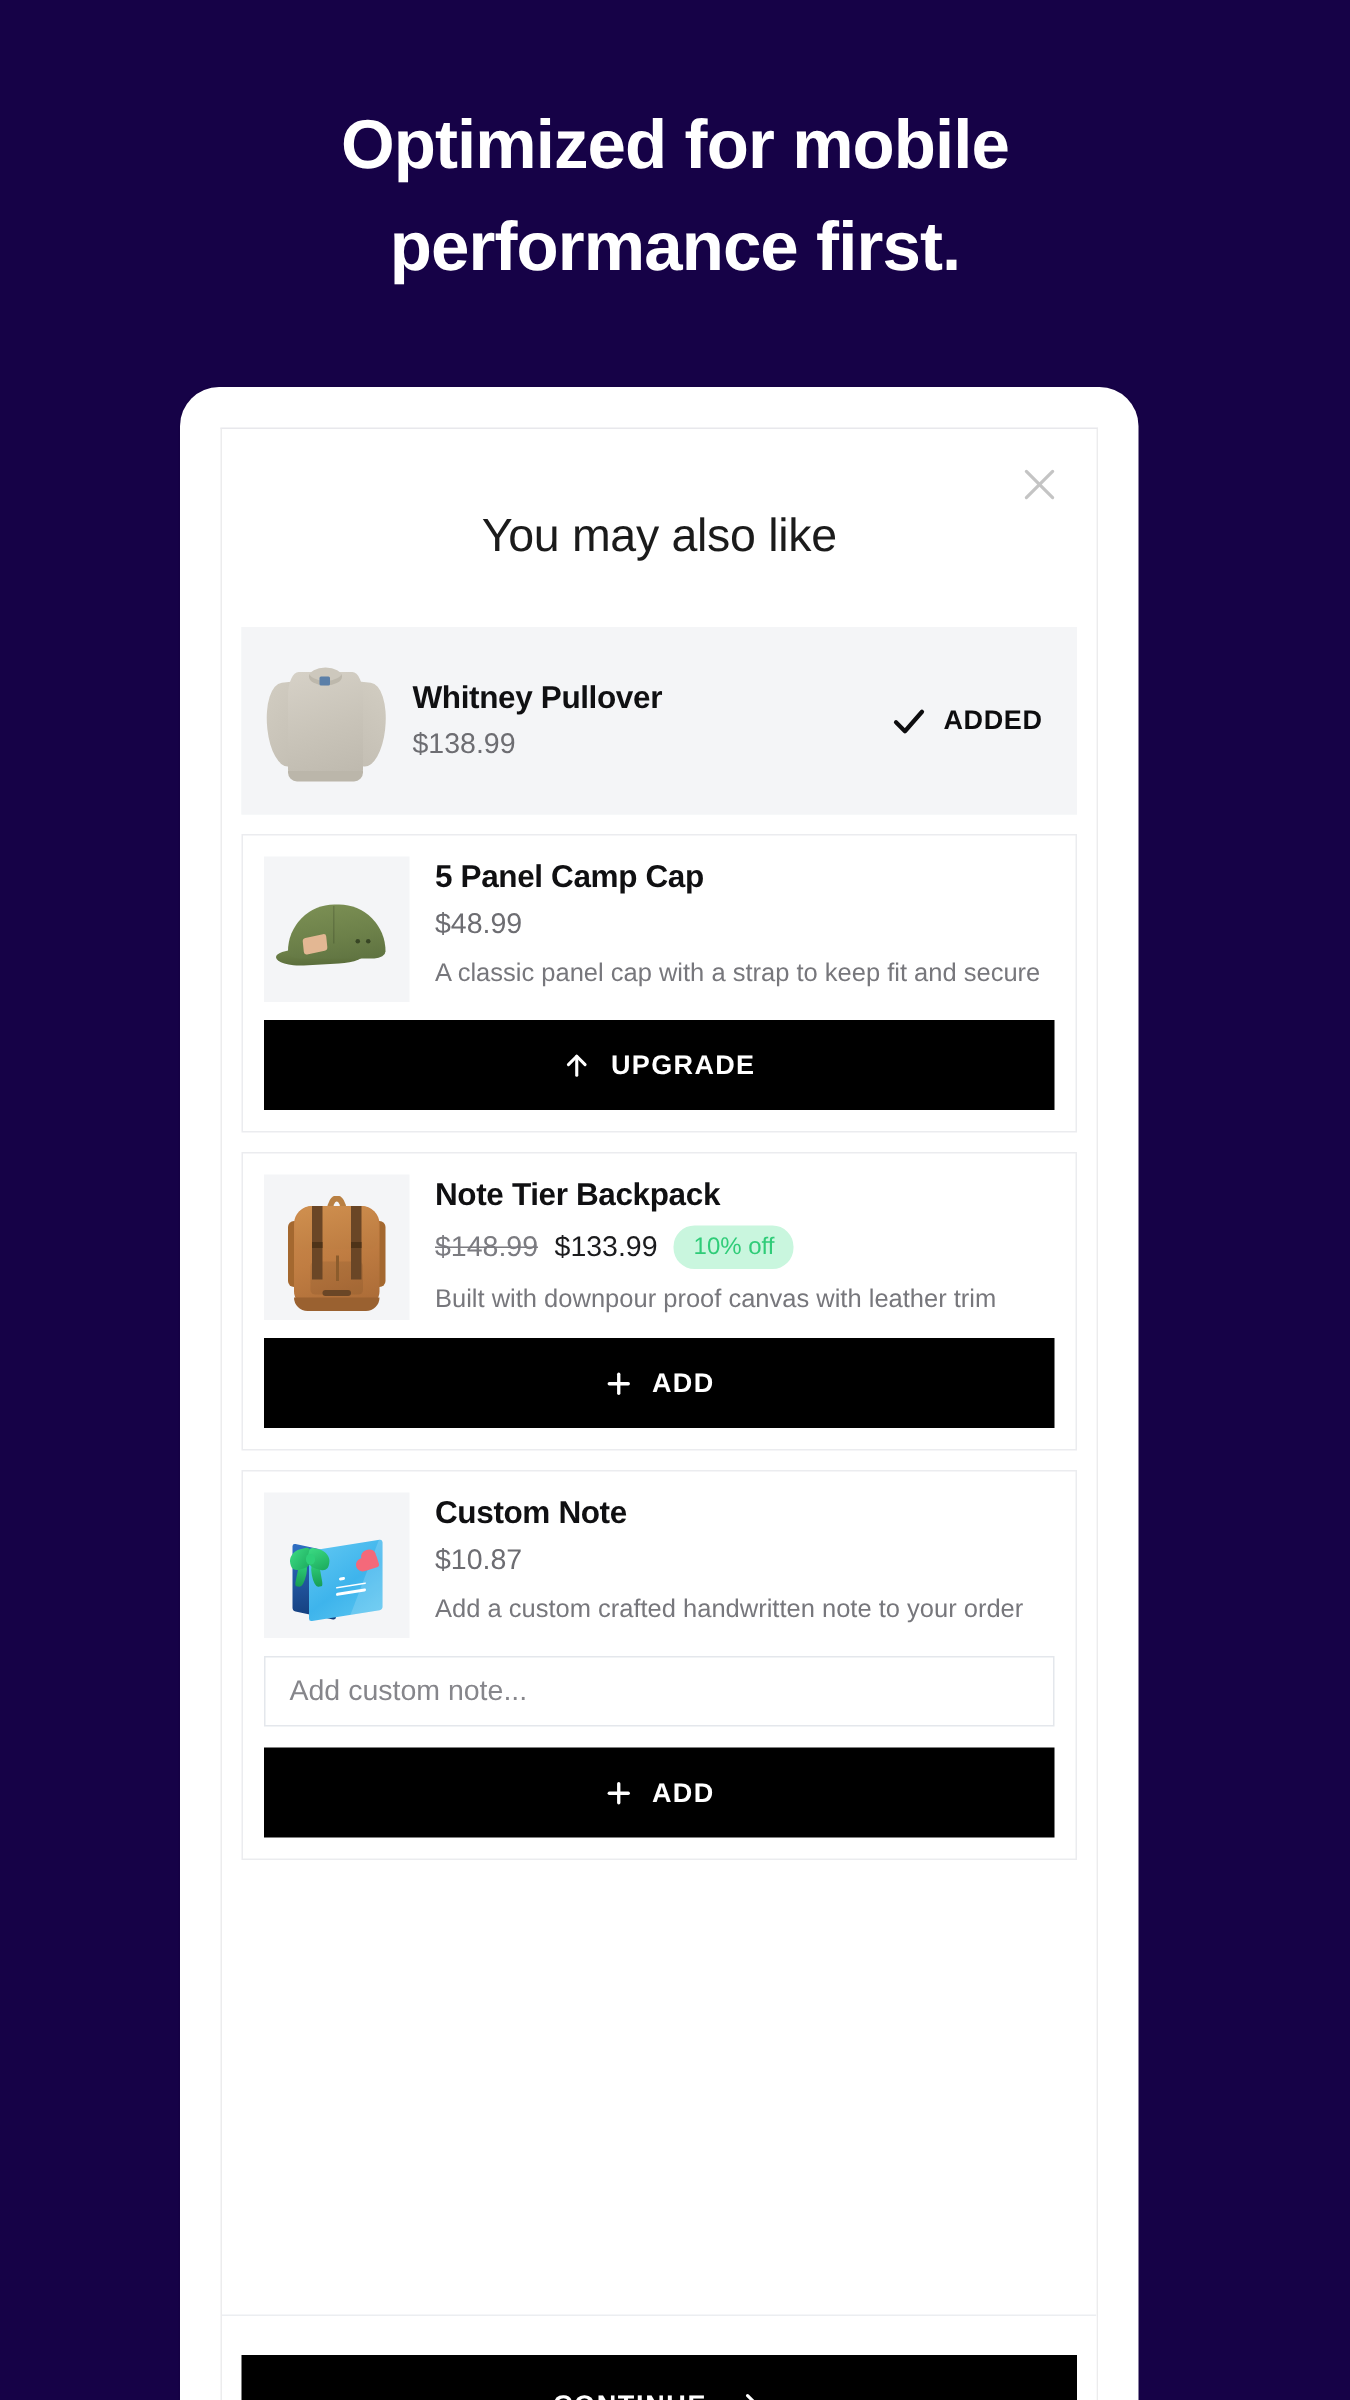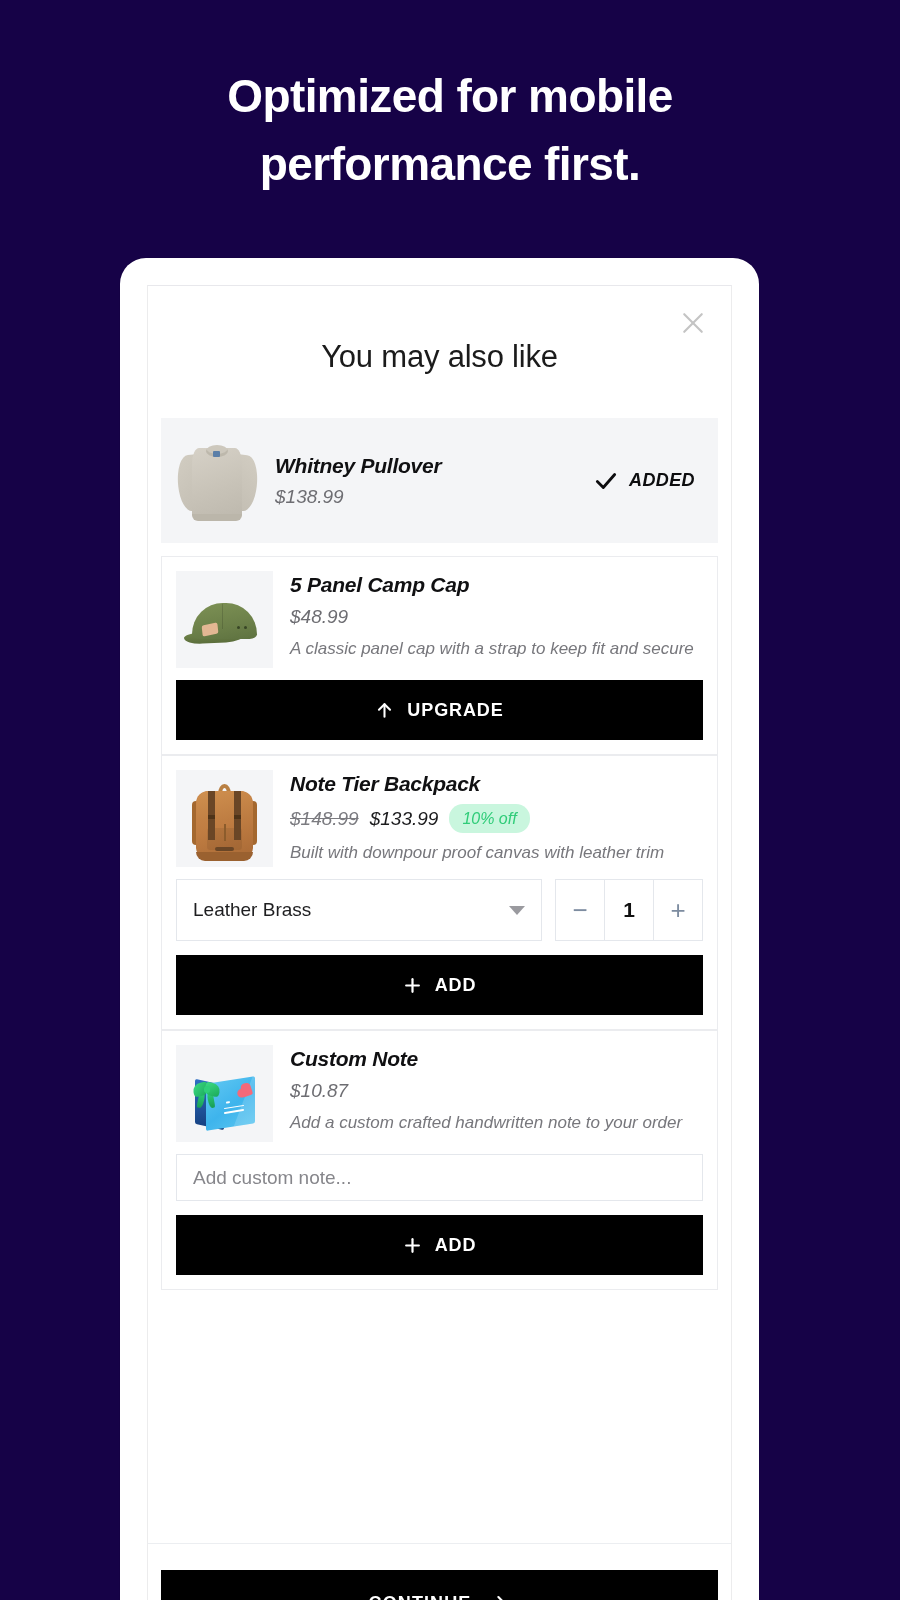--- a/index.html
+++ b/index.html
@@ -97,32 +97,32 @@
   
   .scroll-area {
     flex: 1 1 auto;
     overflow: hidden;
     padding: 0 13px;
   }
 
   .card {
     border: 1px solid #ebecef;
     background: #fff;
+    margin-bottom: 13px;
   }
   .card.added-card {
     background: #f4f5f7;
     border-color: #f4f5f7;
     margin-bottom: 13px;
   }
 
   .row {
     display: flex;
     align-items: flex-start;
     padding: 14px 14px 12px 14px;
-    font-style: italic;
   }
   .added-card .row { padding: 13px 14px; align-items: center; }
 
   .thumb {
     flex: 0 0 auto;
     width: 97px;
     height: 97px;
     background: #f4f5f7;
     position: relative;
     overflow: hidden;
@@ -562,31 +562,20 @@
             <div class="info">
               <div class="p-title">Note Tier Backpack</div>
               <div class="price-line">
                 <span class="price-old">$148.99</span>
                 <span class="price-new">$133.99</span>
                 <span class="badge">10% off</span>
               </div>
               <div class="p-desc">Built with downpour proof canvas with leather trim</div>
             </div>
           </div>
-          <div class="controls">
-            <div class="select-box">
-              <span class="select-value">Leather Brass</span>
-              <span class="chev"></span>
-            </div>
-            <div class="stepper">
-              <div class="step-btn">−</div>
-              <div class="step-val">1</div>
-              <div class="step-btn">+</div>
-            </div>
-          </div>
           <div class="btn-black">
             <svg width="19" height="19" viewBox="0 0 24 24" fill="none" stroke="#fff" stroke-width="2.8" stroke-linecap="round">
               <line x1="12" y1="4" x2="12" y2="20"></line>
               <line x1="4" y1="12" x2="20" y2="12"></line>
             </svg>
             <span>ADD</span>
           </div>
         </div>
 
         <div class="card">

